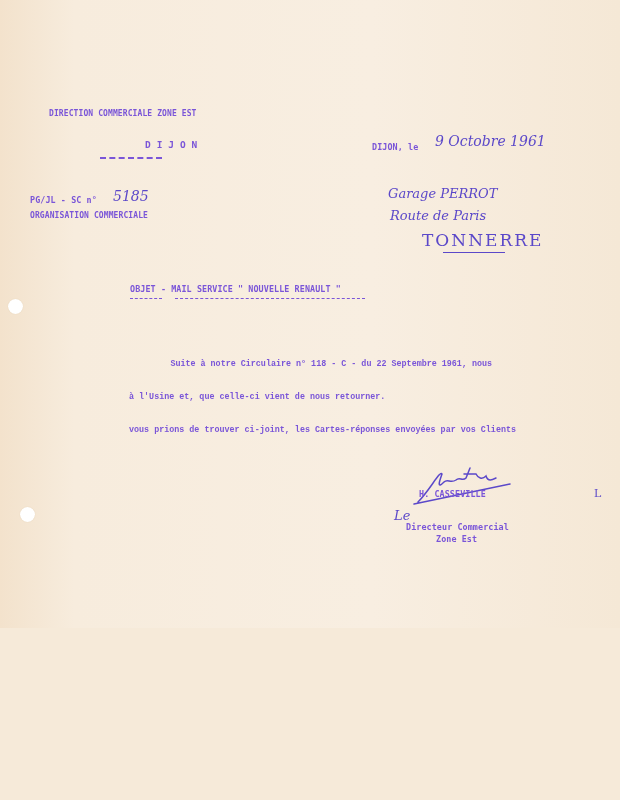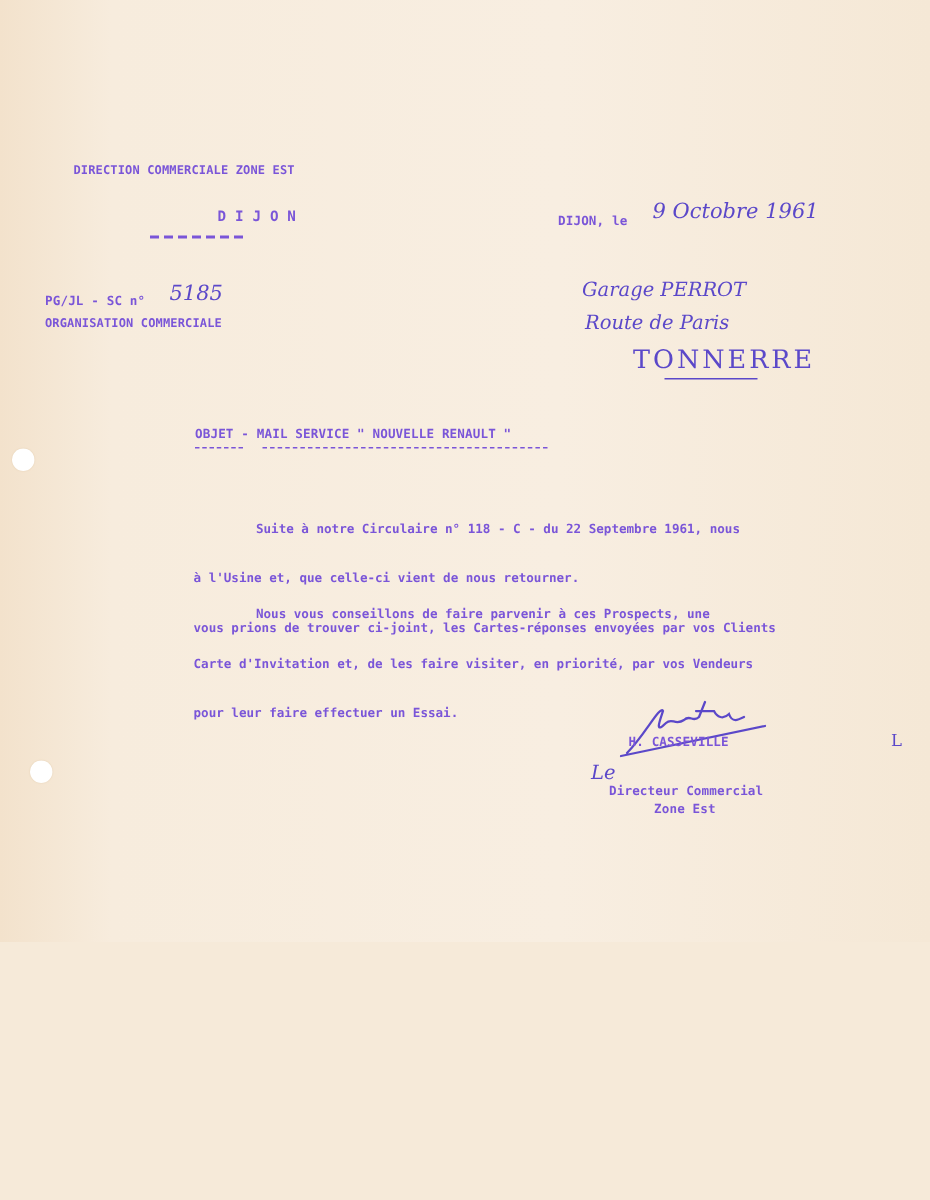--- a/index.html
+++ b/index.html
@@ -50,31 +50,26 @@
   <div class="hline" style="left:443px; top:252px; width:62px; background:#5b48c9;"></div>
 
   <div class="abs ink typed" style="left:130px; top:284px;">
     <span>OBJET</span>
     <span>-</span>
     <span>MAIL SERVICE " NOUVELLE RENAULT "</span>
   </div>
   <div class="dashline" style="left:130px; top:296px; width:32px; border-bottom-width:1px;"></div>
   <div class="dashline" style="left:175px; top:296px; width:190px; border-bottom-width:1px;"></div>
 
-  <div class="para ink" style="left:129px; top:325px;">
+  <div class="para ink" style="left:129px; top:337px;font-family:Liberation Mono, monospace;">
     <div style="margin-left:-34px;">               Suite à notre Circulaire n° 118 - C - du 22 Septembre 1961, nous</div>
     <div>à l'Usine et, que celle-ci vient de nous retourner.</div>
     <div>vous prions de trouver ci-joint, les Cartes-réponses envoyées par vos Clients</div>
   </div>
 
-  <div class="para ink" style="left:129px; top:382px;">
-    <div style="margin-left:-34px;">               Nous vous conseillons de faire parvenir à ces Prospects, une</div>
-    <div>Carte d'Invitation et, de les faire visiter, en priorité, par vos Vendeurs</div>
-    <div>pour leur faire effectuer un Essai.</div>
-  </div>
 
   <svg style="position:absolute; left:410px; top:460px;" width="110" height="50" viewBox="0 0 110 50">
     <path d="M8 42 C 20 30, 30 10, 32 14 C 30 20, 26 30, 34 22 C 38 18, 40 24, 46 20 C 50 16, 52 22, 56 18 L 60 8 M54 14 L66 14 C 68 18, 72 20, 76 16 C 78 22, 82 20, 86 18 M 4 44 L 100 24" stroke="#5b48c9" stroke-width="1.5" fill="none" stroke-linecap="round"></path>
   </svg>
   <div class="abs hand" style="left:394px; top:508px; font-size:13px;">Le</div>
   <div class="abs ink typed" style="left:419px; top:489px;">H. CASSEVILLE</div>
   <div class="abs ink typed" style="left:406px; top:522px;">Directeur Commercial</div>
   <div class="abs ink typed" style="left:436px; top:534px;">Zone Est</div>
 
   <div class="abs hand" style="left:594px; top:487px; font-size:11px; font-style:normal;">L</div>

